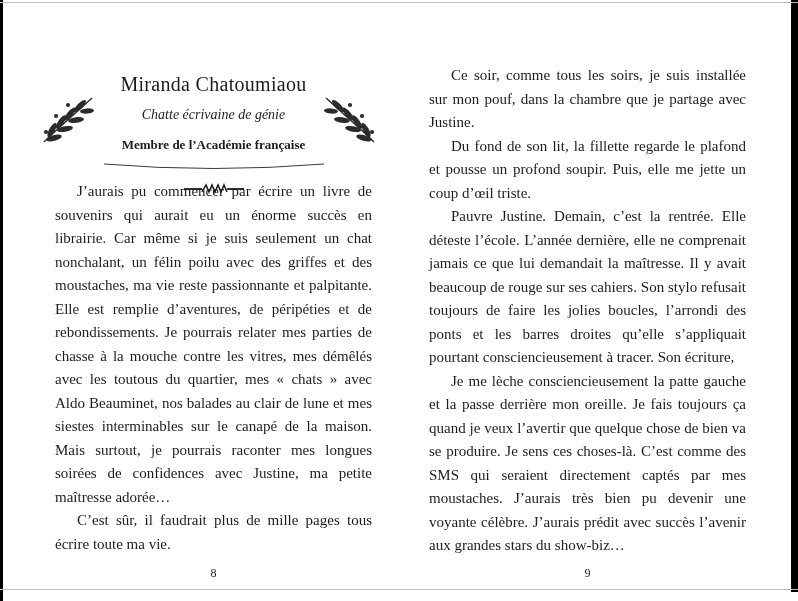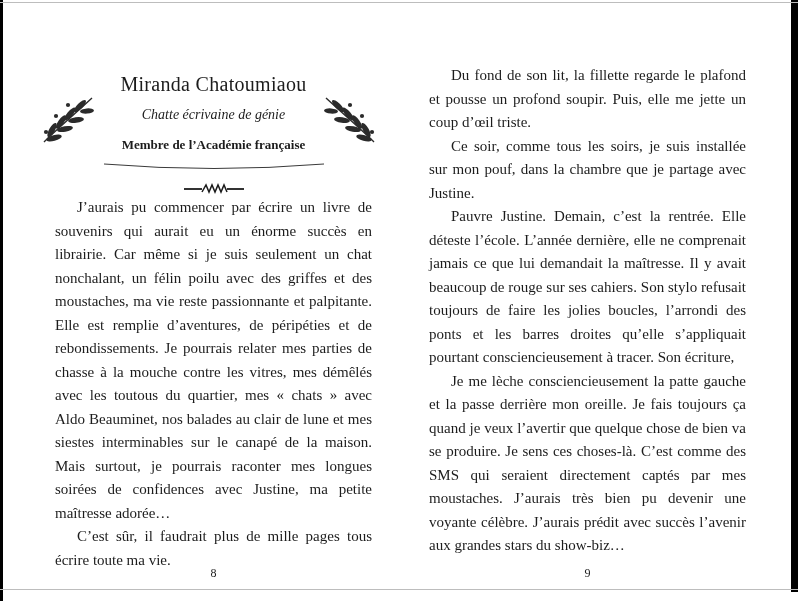--- a/index.html
+++ b/index.html
@@ -17,21 +17,21 @@
   .header{position:absolute;top:72px;left:55px;width:317px;text-align:center;}
   .title{font-size:20px;font-weight:normal;letter-spacing:.3px;margin:1px;}
   .subtitle{font-style:italic;font-size:14px;margin:11px 0 0 0;}
   .membership{font-size:13px;font-weight:bold;margin:14px 0 8px 0;}
   .flourish{display:block;margin:2px auto 0 auto;}
   .divider{display:block;margin:10px auto 0 auto;}
   .branch{position:absolute;top:86px;}
   .branch-left{left:40px;}
   .branch-right{left:320px;transform:scaleX(-1);}
   .body-text{position:absolute;width:317px;font-size:15px;line-height:23.5px;text-align:justify;}
-  .body-left{left:55px;top:196px;}
+  .body-left{left:55px;top:180px;}
   .body-right{left:30px;top:64px;}
   .body-text p{margin:0;text-indent:22px;}
   .page-num{position:absolute;top:566px;width:317px;text-align:center;font-size:12px;}
   .page-num-left{left:55px;}
   .page-num-right{left:30px;}
 </style>
 </head>
 <body>
 
 <div class="screen">
@@ -94,22 +94,22 @@
     <div class="body-text body-left">
       <p>J’aurais pu commencer par écrire un livre de souvenirs qui aurait eu un énorme succès en librairie. Car même si je suis seulement un chat nonchalant, un félin poilu avec des griffes et des moustaches, ma vie reste passionnante et palpitante. Elle est remplie d’aventures, de péripéties et de rebondissements. Je pourrais relater mes parties de chasse à la mouche contre les vitres, mes démêlés avec les toutous du quartier, mes « chats » avec Aldo Beauminet, nos balades au clair de lune et mes siestes interminables sur le canapé de la maison. Mais surtout, je pourrais raconter mes longues soirées de confidences avec Justine, ma petite maîtresse adorée…</p>
       <p>C’est sûr, il faudrait plus de mille pages tous écrire toute ma vie.</p>
     </div>
 
     <div class="page-num page-num-left">8</div>
   </div>
 
   <div class="page page-right">
     <div class="body-text body-right">
+      <p>Ce soir, comme tous les soirs, je suis installée sur mon pouf, dans la chambre que je partage avec Justine.</p>
       <p>Du fond de son lit, la fillette regarde le plafond et pousse un profond soupir. Puis, elle me jette un coup d’œil triste.</p>
-      <p>Ce soir, comme tous les soirs, je suis installée sur mon pouf, dans la chambre que je partage avec Justine.</p>
       <p>Pauvre Justine. Demain, c’est la rentrée. Elle déteste l’école. L’année dernière, elle ne comprenait jamais ce que lui demandait la maîtresse. Il y avait beaucoup de rouge sur ses cahiers. Son stylo refusait toujours de faire les jolies boucles, l’arrondi des ponts et les barres droites qu’elle s’appliquait pourtant consciencieusement à tracer. Son écriture,</p>
       <p>Je me lèche consciencieusement la patte gauche et la passe derrière mon oreille. Je fais toujours ça quand je veux l’avertir que quelque chose de bien va se produire. Je sens ces choses-là. C’est comme des SMS qui seraient directement captés par mes moustaches. J’aurais très bien pu devenir une voyante célèbre. J’aurais prédit avec succès l’avenir aux grandes stars du show-biz…</p>
     </div>
 
     <div class="page-num page-num-right">9</div>
   </div>
 
 </div>
 
 </body></html>

